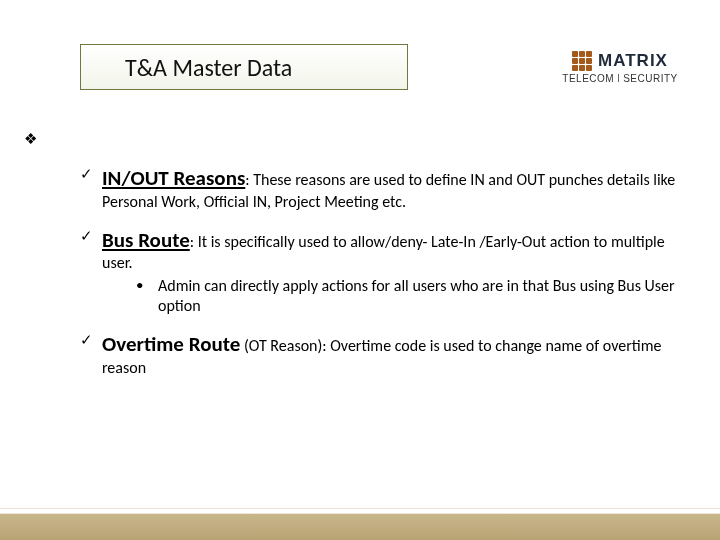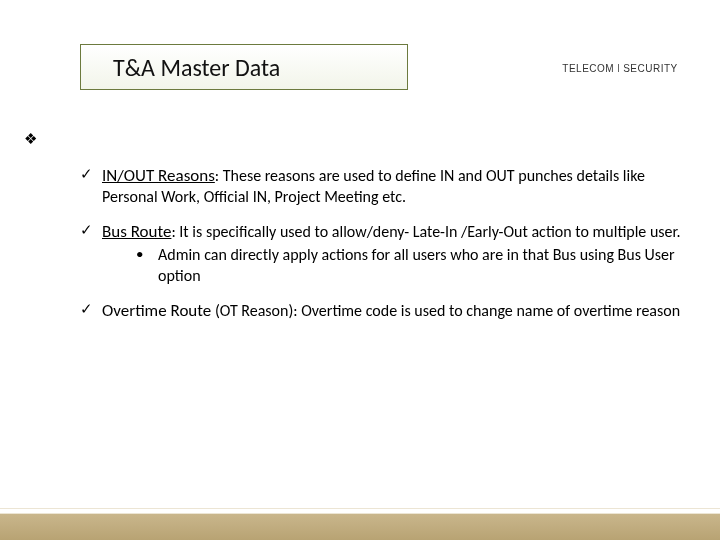--- a/index.html
+++ b/index.html
@@ -4,21 +4,21 @@
 <style>
   * { box-sizing: border-box; margin: 0; padding: 0; }
   html, body { width: 720px; height: 540px; font-family: Calibri, "Segoe UI", Arial, sans-serif; background: #fff; color: #000; }
   .slide { position: relative; width: 720px; height: 540px; overflow: hidden; }
 
   .header { position: absolute; top: 44px; left: 0; right: 0; height: 50px; }
   .title-box {
     position: absolute; left: 80px; top: 0; width: 328px; height: 46px;
     border: 1.5px solid #6c7a3e;
     background: linear-gradient(#fff, #f2f5ea);
-    display: flex; align-items: center; padding-left: 32px;
+    display: flex; align-items: center; padding-left: 44px;
     font-size: 24px; color: #111;
   }
   .logo-block {
     position: absolute; right: 32px; top: -2px; width: 136px; height: 50px;
     display: flex; flex-direction: column; align-items: center; justify-content: center;
   }
   .logo-row { display: flex; align-items: center; gap: 6px; }
   .logo-dots {
     width: 20px; height: 20px; display: grid; grid-template-columns: repeat(3,1fr); grid-template-rows: repeat(3,1fr); gap: 1px;
   }
@@ -26,21 +26,21 @@
   .logo-text { font-weight: 700; letter-spacing: 1px; font-size: 17px; color: #1f2a3a; font-family: Arial, sans-serif; }
   .logo-sub { font-size: 10px; letter-spacing: 0.5px; color: #333; margin-top: 2px; display: flex; align-items: center; gap: 4px; font-family: Arial, sans-serif; }
   .logo-sub .bar { width: 1px; height: 8px; background: #666; }
 
   .body { position: absolute; top: 130px; left: 24px; right: 36px; font-size: 16px; line-height: 1.28; }
   .lvl1 { display: flex; margin-bottom: 16px; }
   .lvl1 .bul { width: 22px; flex: none; font-size: 15px; }
   .lvl2 { margin-left: 56px; margin-bottom: 14px; }
   .lvl2-row { display: flex; }
   .lvl2 .bul { width: 22px; flex: none; font-size: 15px; }
-  .lvl2 .lead { font-weight: 400; font-size: 17px; }
+  .lvl2 .lead { font-weight: 700; font-size: 21px; }
   .lvl2 .underline { text-decoration: underline; }
   .lvl3 { display: flex; margin-left: 56px; margin-top: 2px; }
   .lvl3 .bul { width: 22px; flex: none; text-align: left; font-size: 15px; }
 
   .bottom-bar {
     position: absolute; left: 0; right: 0; bottom: 0; height: 26px;
     background: linear-gradient(#c9b68c, #b8a373);
   }
   .bottom-stripe {
     position: absolute; left: 0; right: 0; bottom: 26px; height: 6px;
@@ -49,20 +49,34 @@
 </style>
 </head>
 <body>
 <div class="slide">
 
   <div class="header">
     <div class="title-box">
       <span>T&amp;A Master Data</span>
     </div>
     <div class="logo-block">
+      <div class="logo-row">
+        <div class="logo-dots">
+          <span></span>
+            <span></span>
+            <span></span>
+            <span></span>
+            <span></span>
+            <span></span>
+            <span></span>
+            <span></span>
+            <span></span>
+        </div>
+        <div class="logo-text">MATRIX</div>
+      </div>
       <div class="logo-sub">
         <span>TELECOM</span>
         <span class="bar"></span>
         <span>SECURITY</span>
       </div>
     </div>
   </div>
 
   <div class="body">
 

